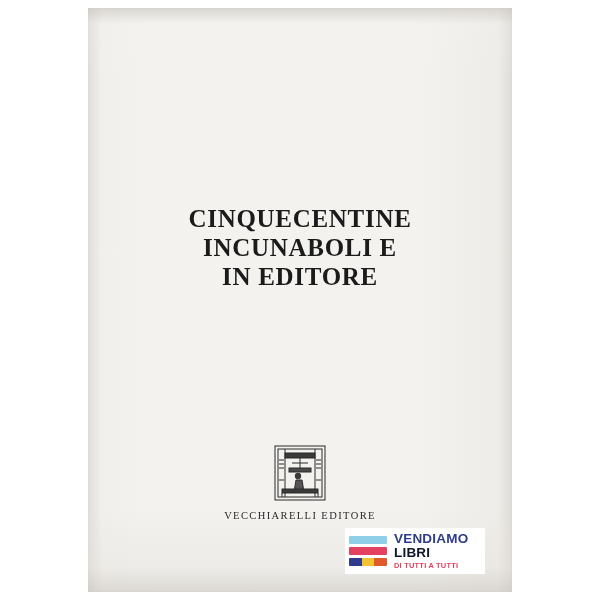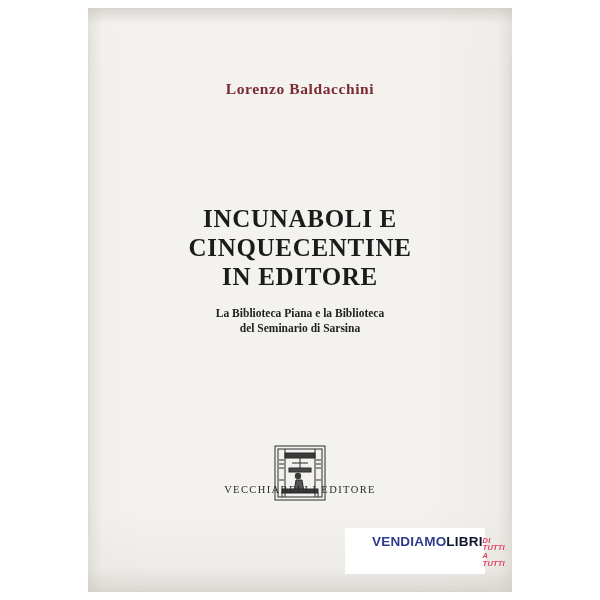--- a/index.html
+++ b/index.html
@@ -119,21 +119,21 @@
     position: absolute;
     top: 432px;
     left: 170px;
     width: 84px;
     height: 66px;
   }
   #publisher-logo svg { display: block; }
 
   #publisher-name {
     position: absolute;
-    top: 476px;
+    top: 502px;
     left: 0;
     width: 424px;
     text-align: center;
     font-family: "Liberation Serif", serif;
     font-size: 10.5px;
     letter-spacing: 1.4px;
     color: #2a2a2a;
   }
 
   
@@ -162,24 +162,23 @@
     width: 100%;
     border-radius: 1px;
   }
   #watermark-bars .bar.b1 { background: #8fd0e8; }
   #watermark-bars .bar.b2 { background: #e4405f; }
   #watermark-bars .bar.b3 {
     background: linear-gradient(to right, #2f3b8c 0 33%, #f2c230 33% 66%, #e05a2b 66% 100%);
   }
   #watermark-text {
     display: flex;
-    flex-direction: row;
+    flex-direction: column;
     justify-content: center;
     line-height: 1.02;
-    margin-left: 16px;
   }
   #wm-line1 {
     font-family: "Liberation Sans", sans-serif;
     font-weight: bold;
     font-size: 13.5px;
     color: #2f3b8c;
     letter-spacing: 0.2px;
   }
   #wm-line2 {
     font-family: "Liberation Sans", sans-serif;
@@ -188,43 +187,37 @@
     color: #0f172a;
     letter-spacing: 0.2px;
   }
   #wm-line3 {
     font-family: "Liberation Sans", sans-serif;
     font-weight: bold;
     font-size: 7.5px;
     color: #e4405f;
     letter-spacing: 0.2px;
     margin-top: 2px;
-    font-style: italic;
   }
 </style>
 </head>
 <body>
 
 <div id="stage">
 
   <div id="book-cover">
     <div class="cover-content">
 
-      <div id="author">Lorenzo Baldacchini</div>
 
       <div id="title-block">
+        <div class="title-line">CINQUECENTINE</div>
         <div class="title-line">INCUNABOLI E</div>
-        <div class="title-line">CINQUECENTINE</div>
         <div class="title-line">IN EDITORE</div>
       </div>
 
-      <div id="subtitle-block">
-        <div class="subtitle-line">La Biblioteca Piana e la Biblioteca</div>
-        <div class="subtitle-line">del Seminario di Sarsina</div>
-      </div>
 
       <div id="publisher-logo">
         <svg width="84" height="66" viewBox="0 0 84 66" xmlns="http://www.w3.org/2000/svg">
           <g stroke="#2b2b2b" fill="none" stroke-width="1">
             <rect x="17" y="6" width="50" height="54"></rect>
             <rect x="20" y="9" width="44" height="48"></rect>
 
             <line x1="27" y1="9" x2="27" y2="57"></line>
             <line x1="57" y1="9" x2="57" y2="57"></line>
 

